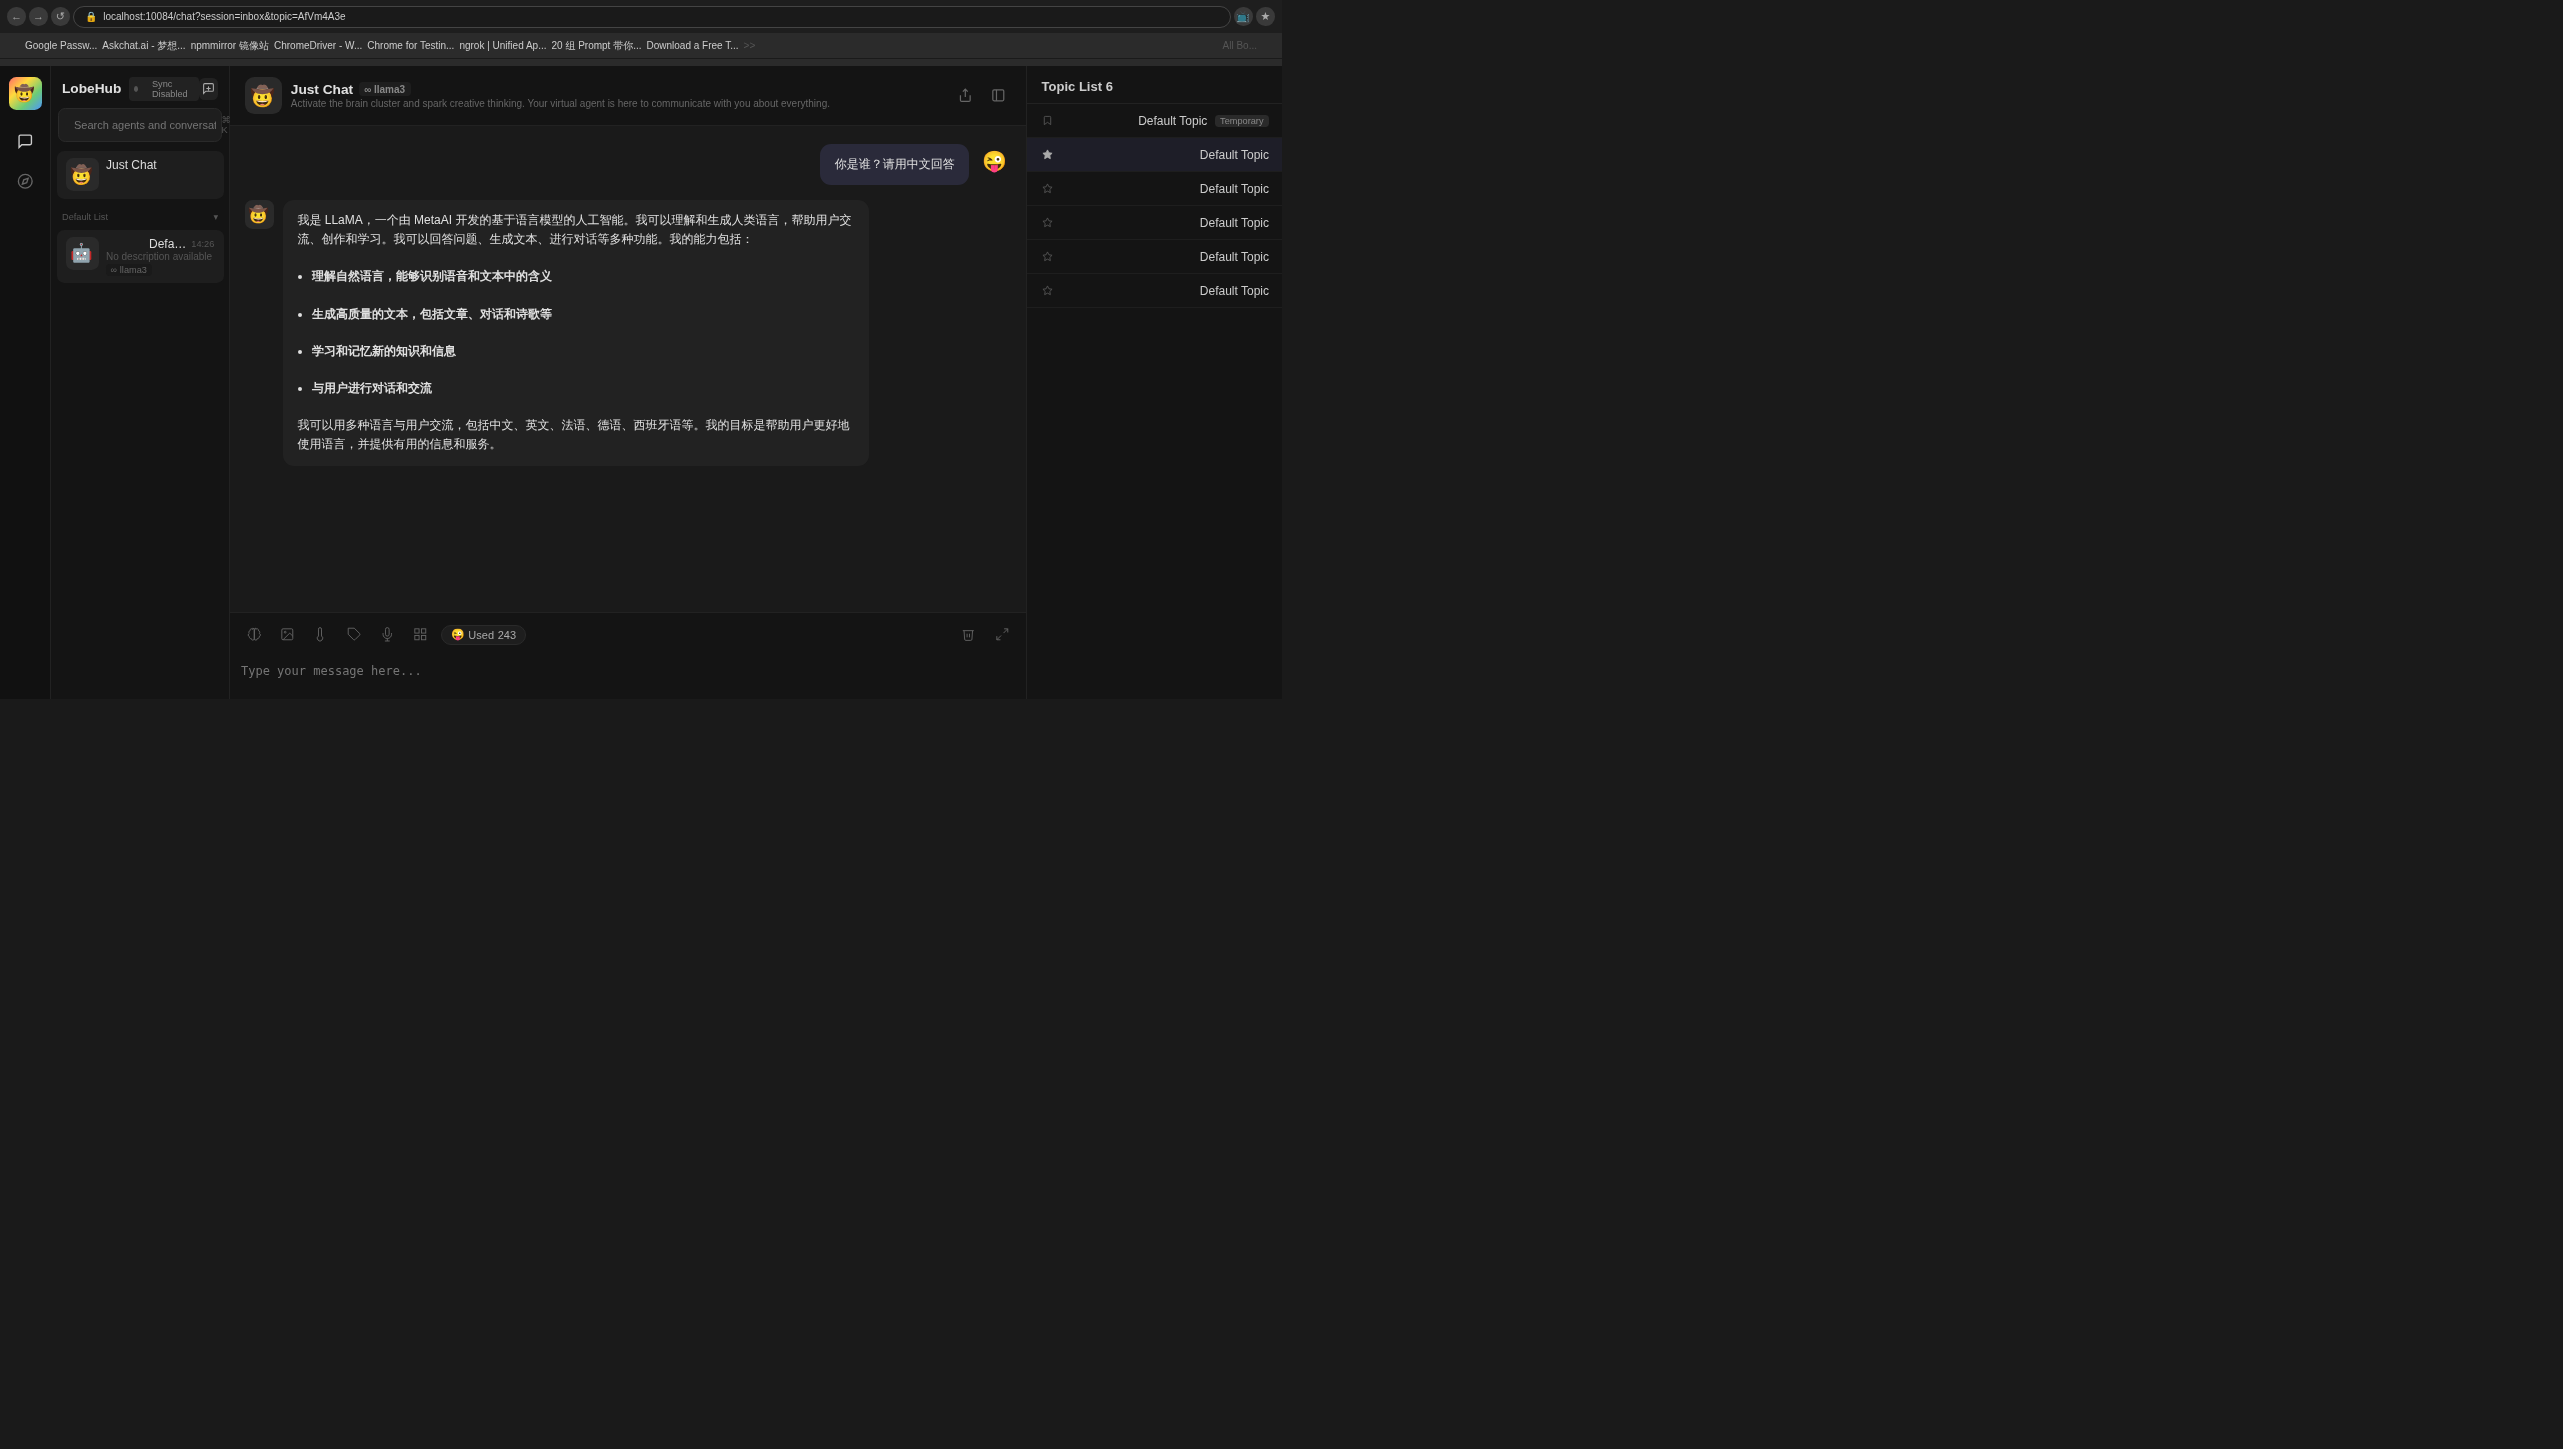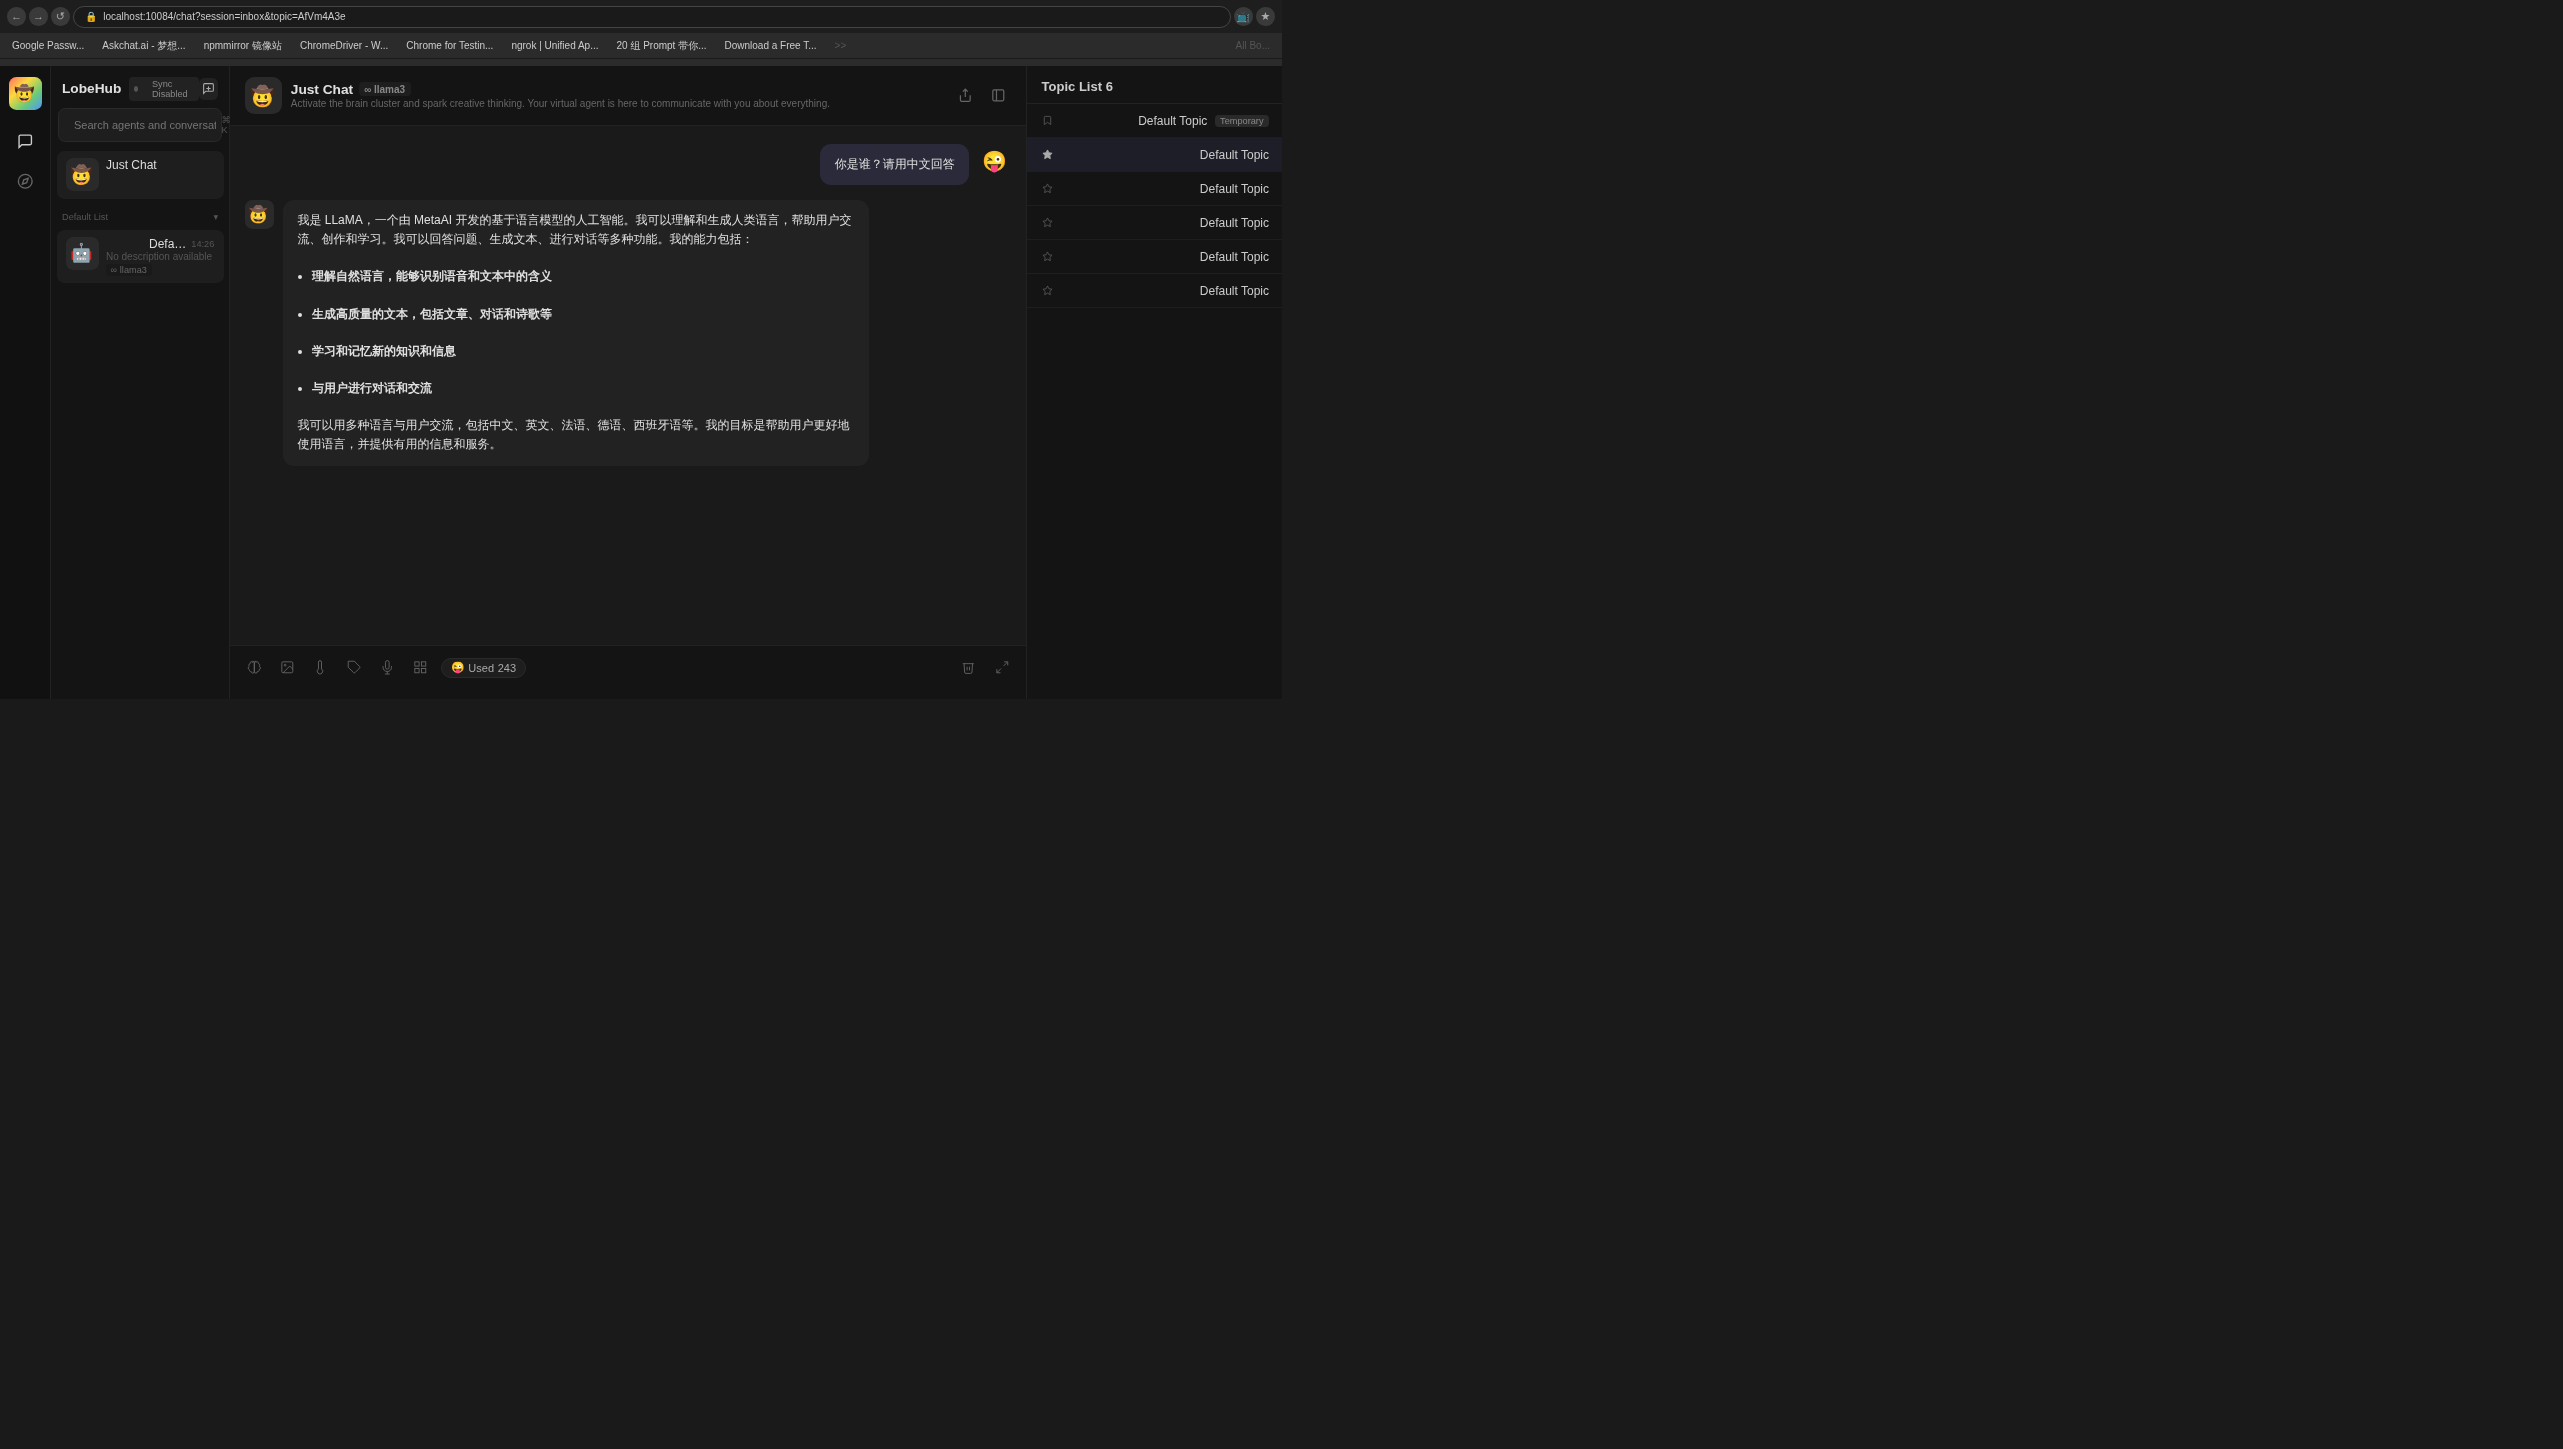--- a/index.html
+++ b/index.html
@@ -47,22 +47,22 @@
       padding: 0 11px;
       color: #ccc;
       font-size: 10px;
       display: flex; align-items: center; gap: 5.5px;
     }
     .bookmarks-bar {
       background: #2b2b2b;
       height: 26px;
       display: flex;
       align-items: center;
-      padding: 0 12px;
-      gap: 18px;
+      padding: 0 25px;
+      gap: 5px;
       font-size: 10px;
       color: #ccc;
       border-bottom: 0.9px solid #1a1a1a;
     }
     .bookmark-item {
       white-space: nowrap;
       overflow: hidden;
       text-overflow: ellipsis;
       max-width: 110px;
       cursor: pointer;
@@ -649,20 +649,23 @@
         </div>
         <div class="send-btn">
           <svg width="14.6" height="14.6" viewBox="0 0 24 24" fill="none" stroke="currentColor" stroke-width="1.5">
             <polyline points="15 3 21 3 21 9"></polyline>
             <polyline points="9 21 3 21 3 15"></polyline>
             <line x1="21" y1="3" x2="14" y2="10"></line>
             <line x1="3" y1="21" x2="10" y2="14"></line>
           </svg>
         </div>
       </div>
+      <div class="input-row">
+        <textarea class="message-input" placeholder="Type your message here..." style=""></textarea>
+      </div>
     </div>
   </div>
 
   <div class="right-sidebar">
     <div class="topic-list-header">Topic List 6</div>
 
     <div class="topic-item">
       <div class="topic-icon">
         <svg width="11" height="11" viewBox="0 0 24 24" fill="none" stroke="currentColor" stroke-width="2">
           <path d="M19 21l-7-5-7 5V5a2 2 0 0 1 2-2h10a2 2 0 0 1 2 2z"></path>

